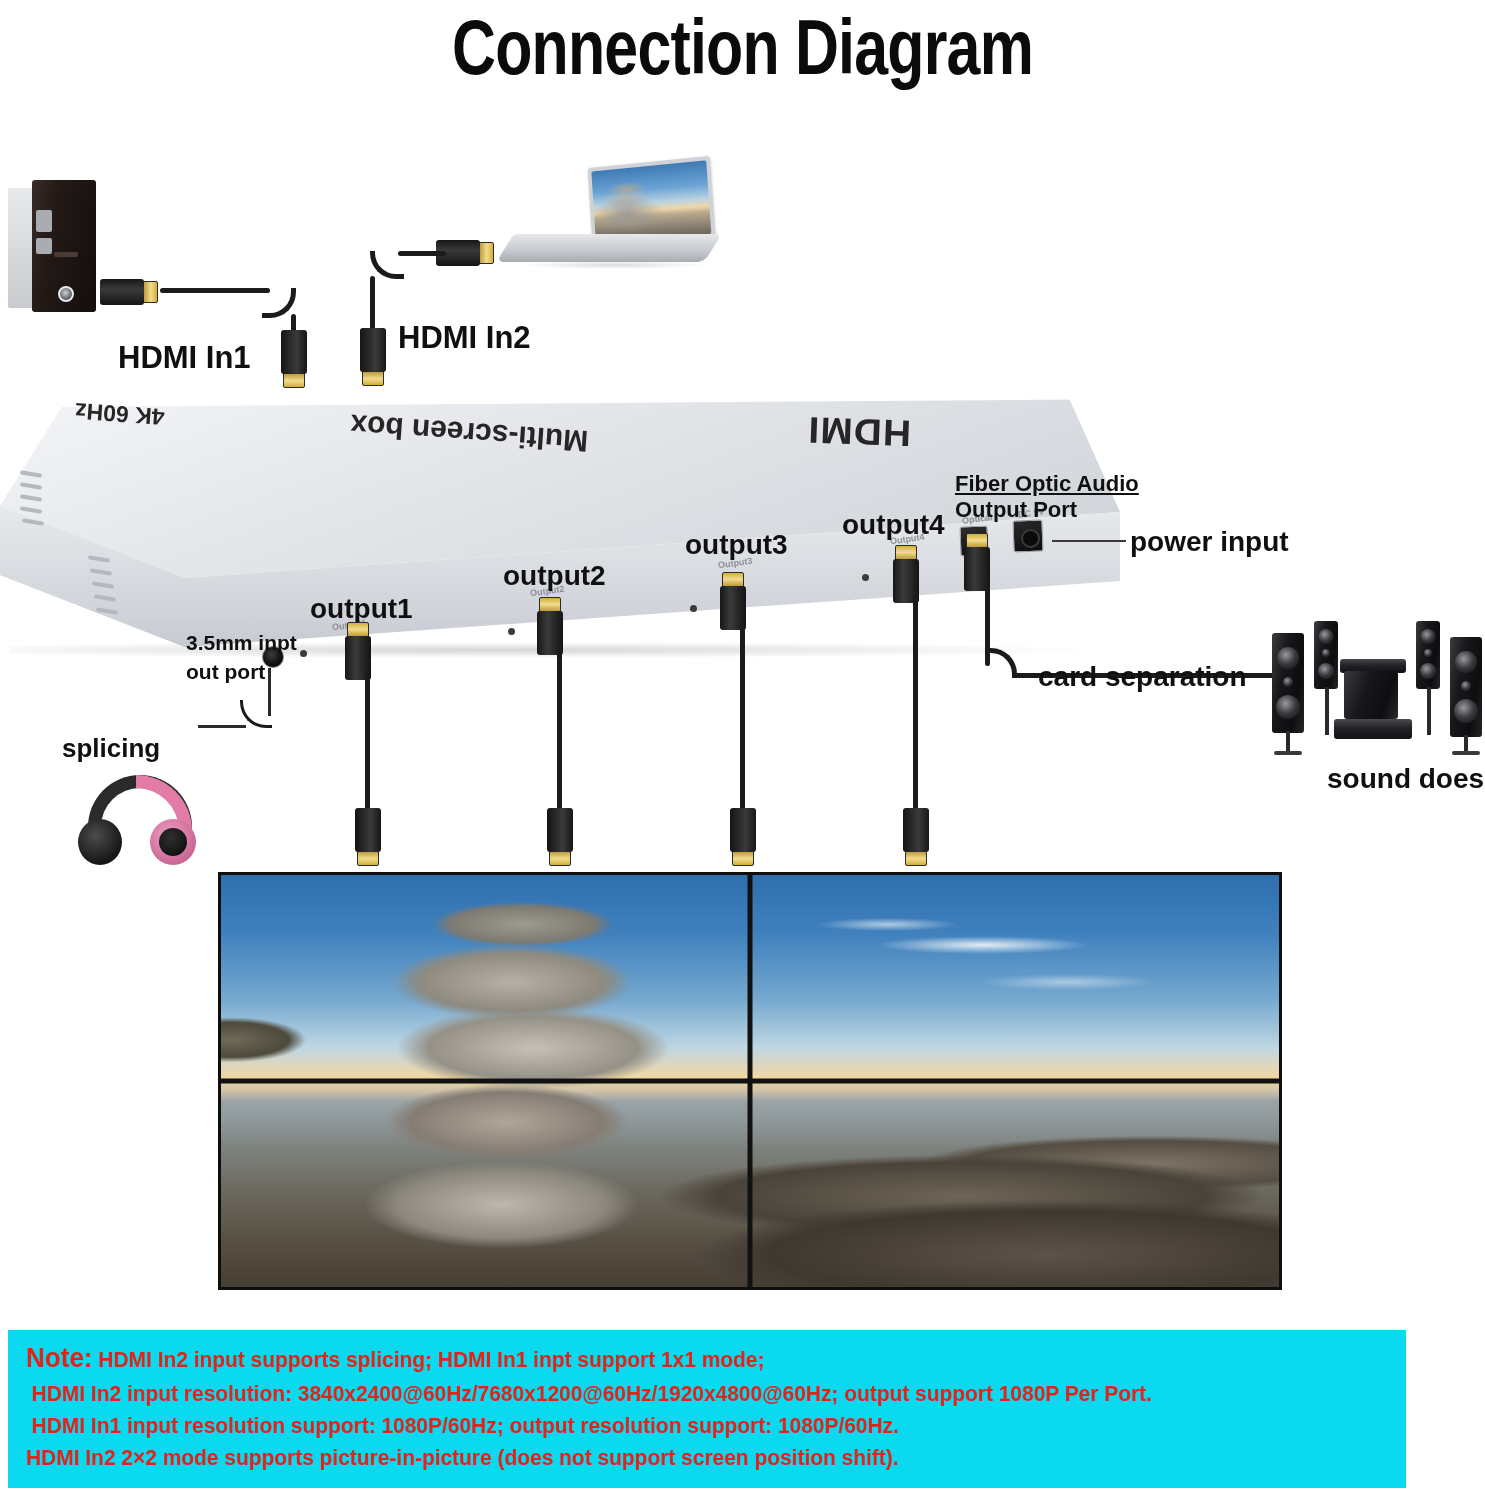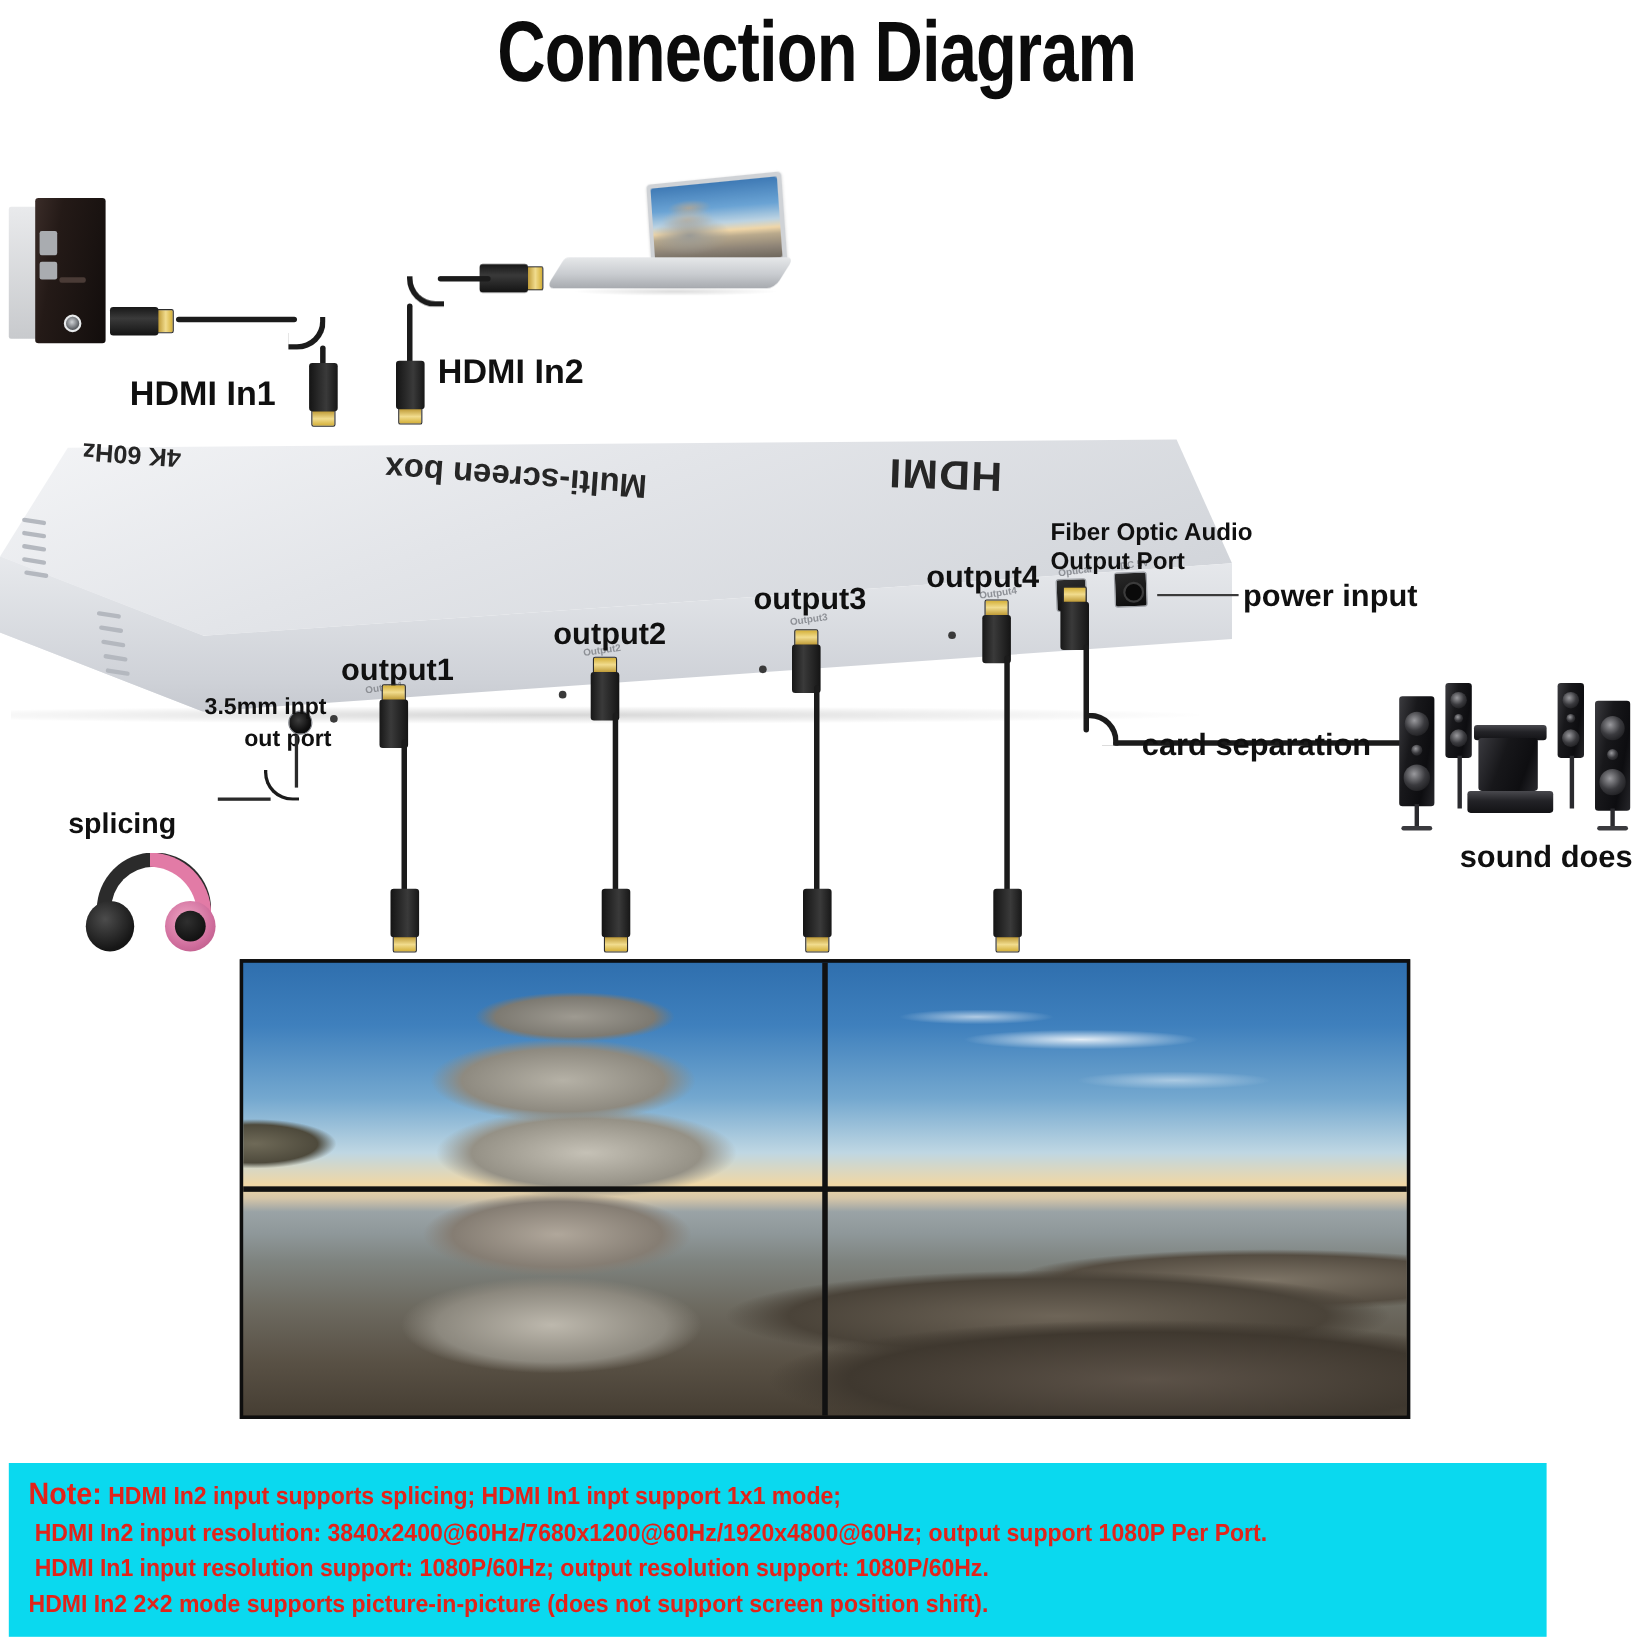--- a/index.html
+++ b/index.html
@@ -393,41 +393,41 @@
     <div class="portlabel" style="left:890px; top:142px; transform:rotate(-8deg);">Output4</div>
 
     <div class="portlabel" style="left:962px; top:122px; transform:rotate(-8deg);">Optical</div>
     <div class="port-sq" style="left:960px; top:134px;"></div>
 
     <div class="portlabel" style="left:1018px; top:116px; transform:rotate(-8deg);">DC 5V</div>
     <div class="port-dc" style="left:1013px; top:128px;"></div>
   </div>
 
   <div class="lbl" style="left:186px; top:631px; font-size:21px;">3.5mm inpt</div>
-  <div class="lbl" style="left:186px; top:660px; font-size:21px;margin-left:36px;">out port</div>
+  <div class="lbl" style="left:186px; top:660px; font-size:21px;">out port</div>
 
   <div>
     <div class="thinwire-v" style="left:268px; top:668px; height:48px;"></div>
     <div class="elbow elbow-bl" style="left:240px; top:700px; width:32px; height:28px; border-width:3px;"></div>
     <div class="thinwire-h" style="left:198px; top:725px; width:48px;"></div>
   </div>
   <div class="lbl" style="left:62px; top:733px; font-size:26px;">splicing</div>
   <div class="hp">
     <div class="hp-band"></div>
     <div class="hp-band-r"></div>
     <div class="hp-cupL"></div>
     <div class="hp-cupR"></div>
   </div>
 
   <div class="lbl" style="left:310px; top:592px; font-size:28px;">output1</div>
   <div class="lbl" style="left:503px; top:559px; font-size:28px;">output2</div>
   <div class="lbl" style="left:685px; top:528px; font-size:28px;">output3</div>
   <div class="lbl" style="left:842px; top:508px; font-size:28px;">output4</div>
 
-  <div class="lbl" style="left:955px; top:471px; font-size:22px;">Fiber Optic Audio</div>
+  <div class="lbl" style="left:955px; top:471px; font-size:22px;text-decoration:underline;">Fiber Optic Audio</div>
   <div class="lbl" style="left:955px; top:497px; font-size:22px;">Output Port</div>
 
   <div class="leader" style="left:1052px; top:540px; width:74px;"></div>
   <div class="lbl" style="left:1130px; top:525px; font-size:28px;">power input</div>
 
   <div>
     <div class="hdmi" style="left:345px; top:622px;">
       <div class="tip"></div>
       <div class="shell"></div>
     </div>

